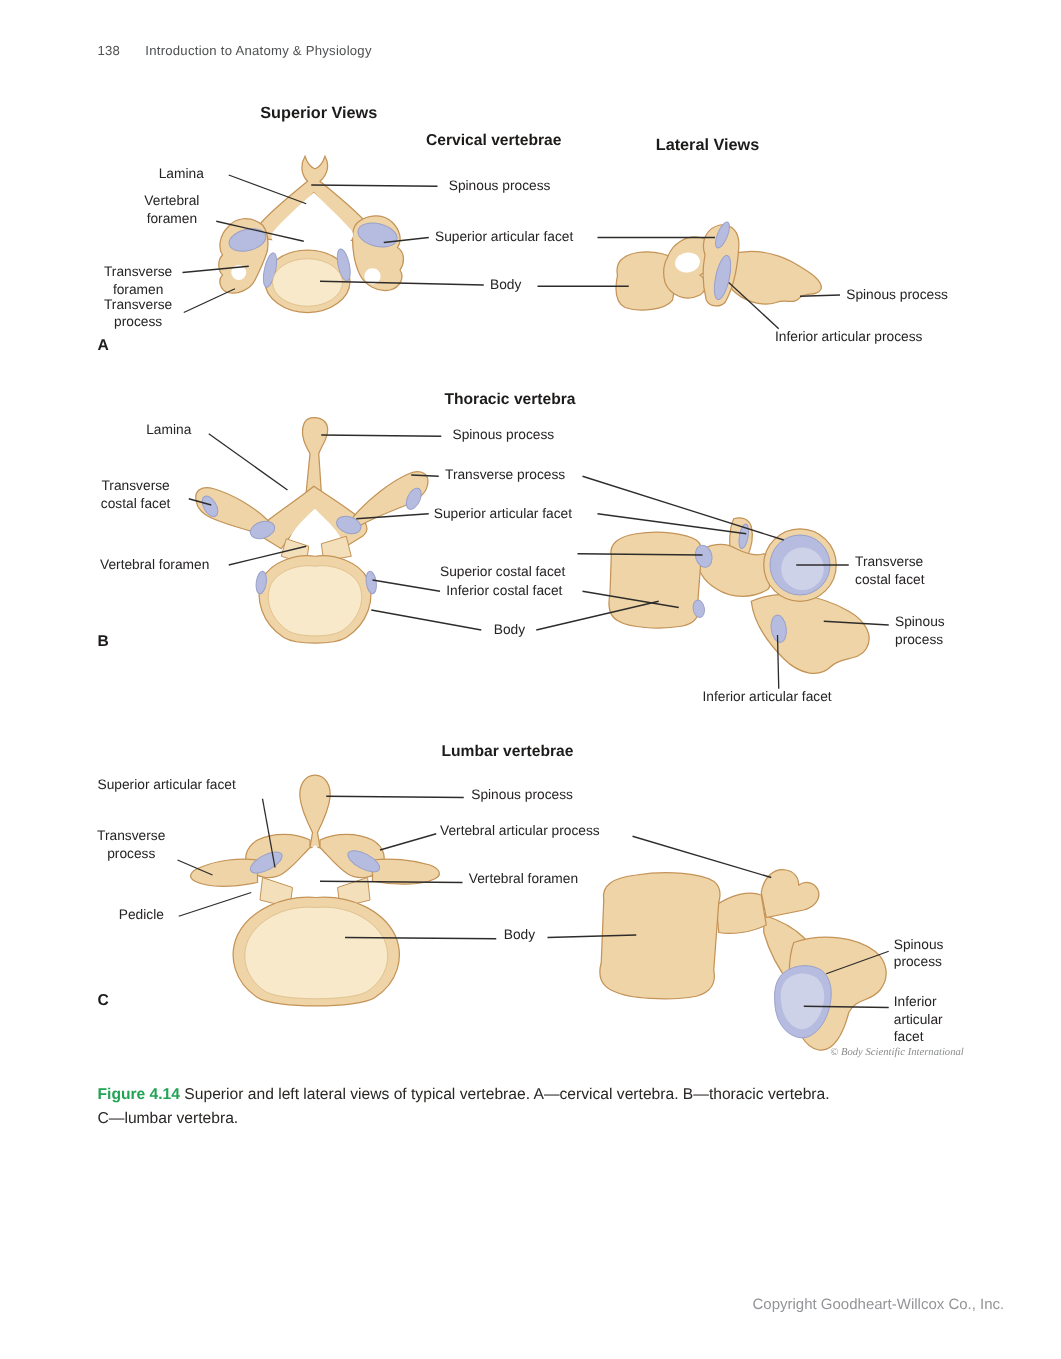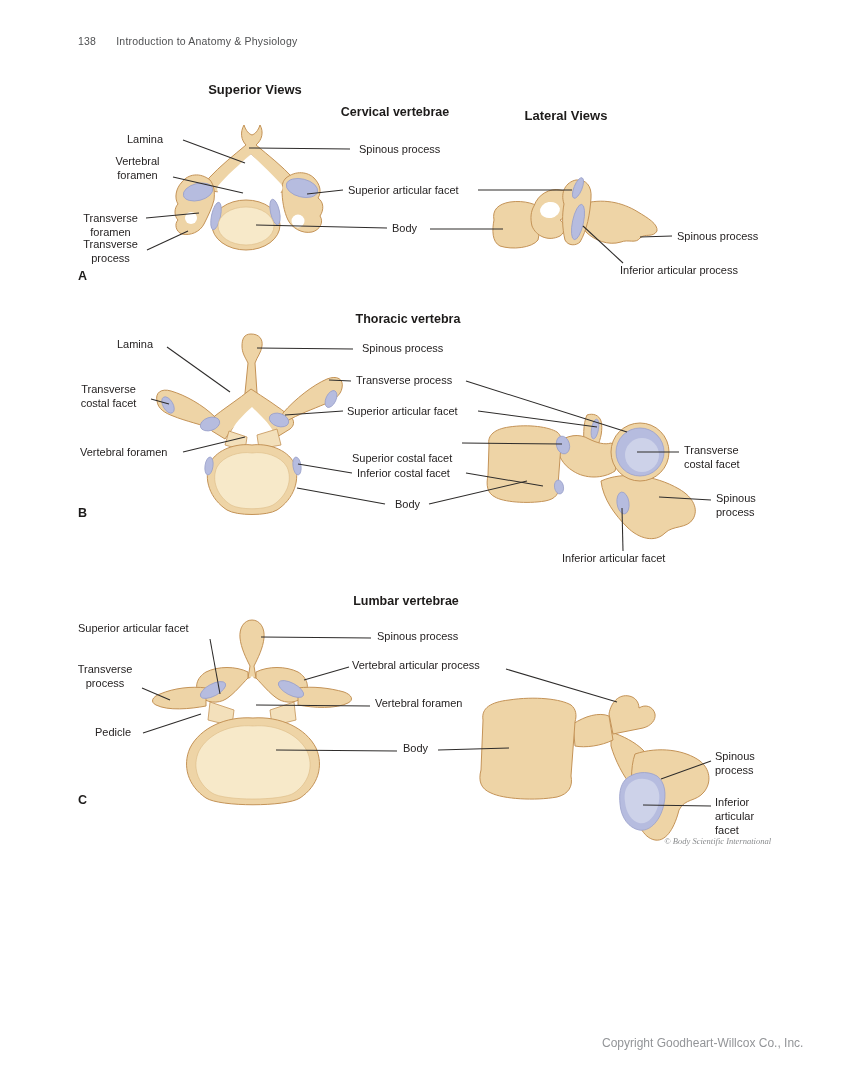--- a/index.html
+++ b/index.html
@@ -204,16 +204,21 @@
   <div class="lbl" style="left:377px;top:630px;">Spinous process</div>
   <div class="lbl" style="left:352px;top:659px;">Vertebral articular process</div>
   <div class="lbl" style="left:375px;top:697px;">Vertebral foramen</div>
   <div class="lbl" style="left:403px;top:742px;">Body</div>
   <div class="lbl" style="left:715px;top:750px;width:62px;">Spinous process</div>
   <div class="lbl" style="left:715px;top:796px;width:62px;">Inferior articular facet</div>
   <div class="marker" style="left:78px;top:793px;">C</div>
 
   <div class="credit">© Body Scientific International</div>
 
+  <div class="caption">
+    <span class="fig-label">Figure 4.14</span>
+    <span>Superior and left lateral views of typical vertebrae. A—cervical vertebra. B—thoracic vertebra.</span><br>
+    <span>C—lumbar vertebra.</span>
+  </div>
 
   <div class="footer">Copyright Goodheart-Willcox Co., Inc.</div>
 
 </div>
 
 </body></html>

